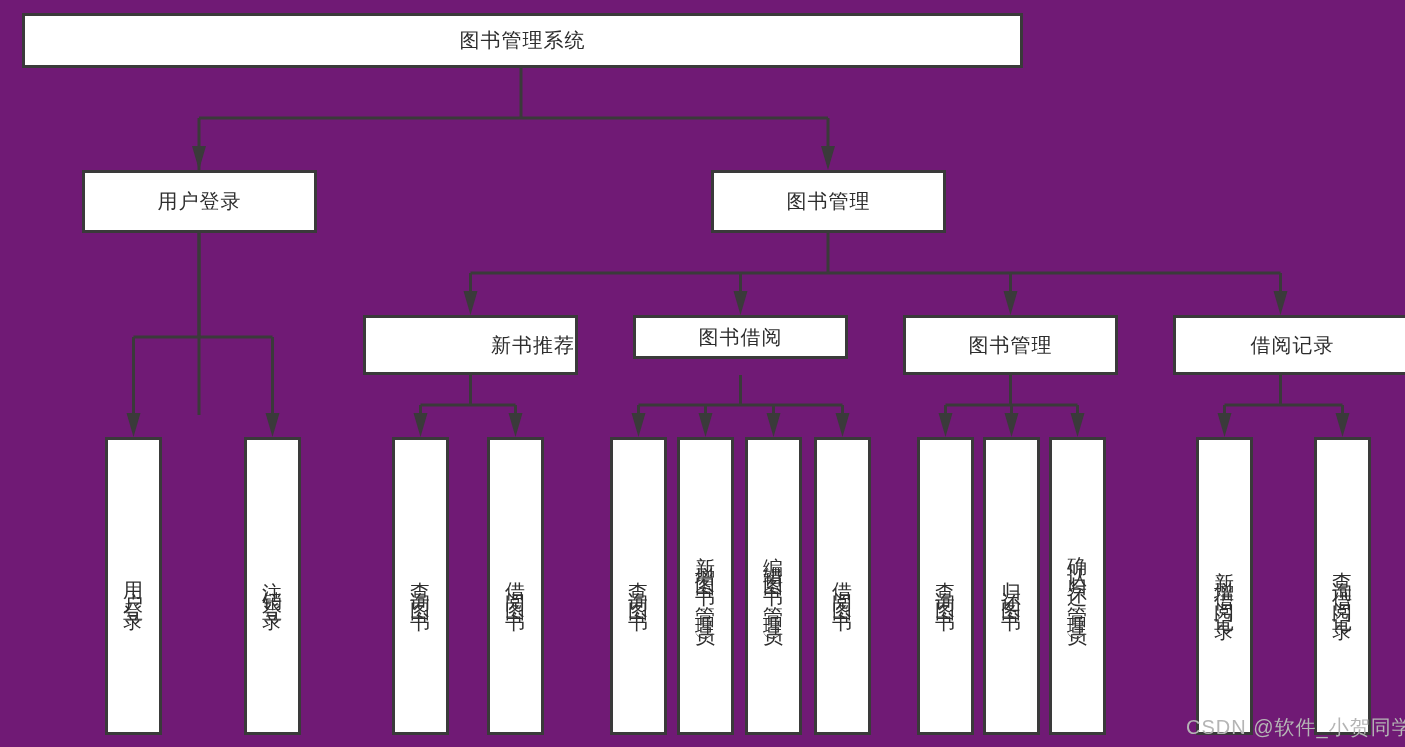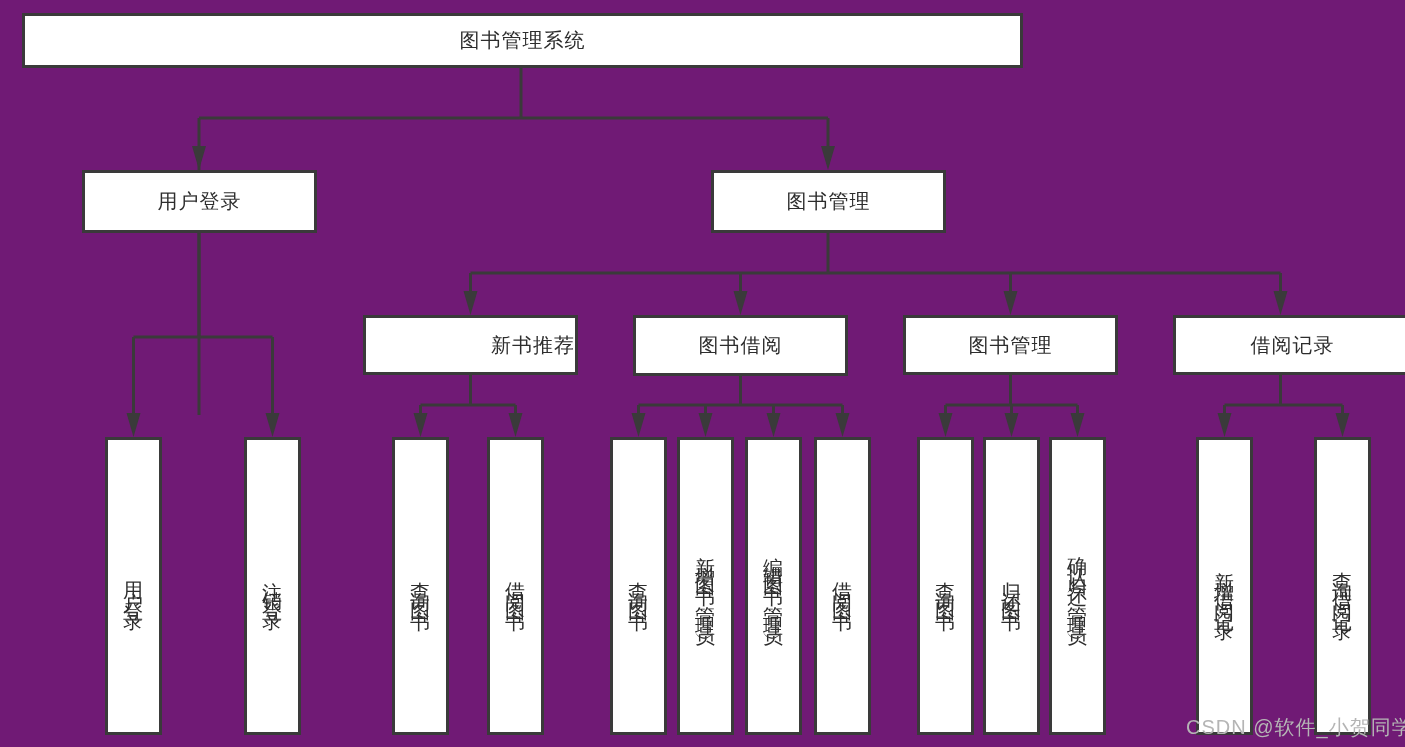--- a/index.html
+++ b/index.html
@@ -118,21 +118,21 @@
   <div class="node" style="left:82px; top:170px; width:235px; height:63px;">
     <span class="h-label">用户登录</span>
   </div>
   <div class="node" style="left:711px; top:170px; width:235px; height:63px;">
     <span class="h-label">图书管理</span>
   </div>
 
   <div class="node" style="left:363px; top:315px; width:215px; height:60px;justify-content:flex-end;">
     <span class="h-label">新书推荐</span>
   </div>
-  <div class="node" style="left:633px; top:315px; width:215px; height:61px;">
+  <div class="node" style="left:633px; top:315px; width:215px; height:44px;">
     <span class="h-label">图书借阅</span>
   </div>
   <div class="node" style="left:903px; top:315px; width:215px; height:60px;">
     <span class="h-label">图书管理</span>
   </div>
   <div class="node" style="left:1173px; top:315px; width:239px; height:60px;">
     <span class="h-label">借阅记录</span>
   </div>
 
   <div class="node leaf" style="left:105px; top:437px; width:57px; height:298px;">

